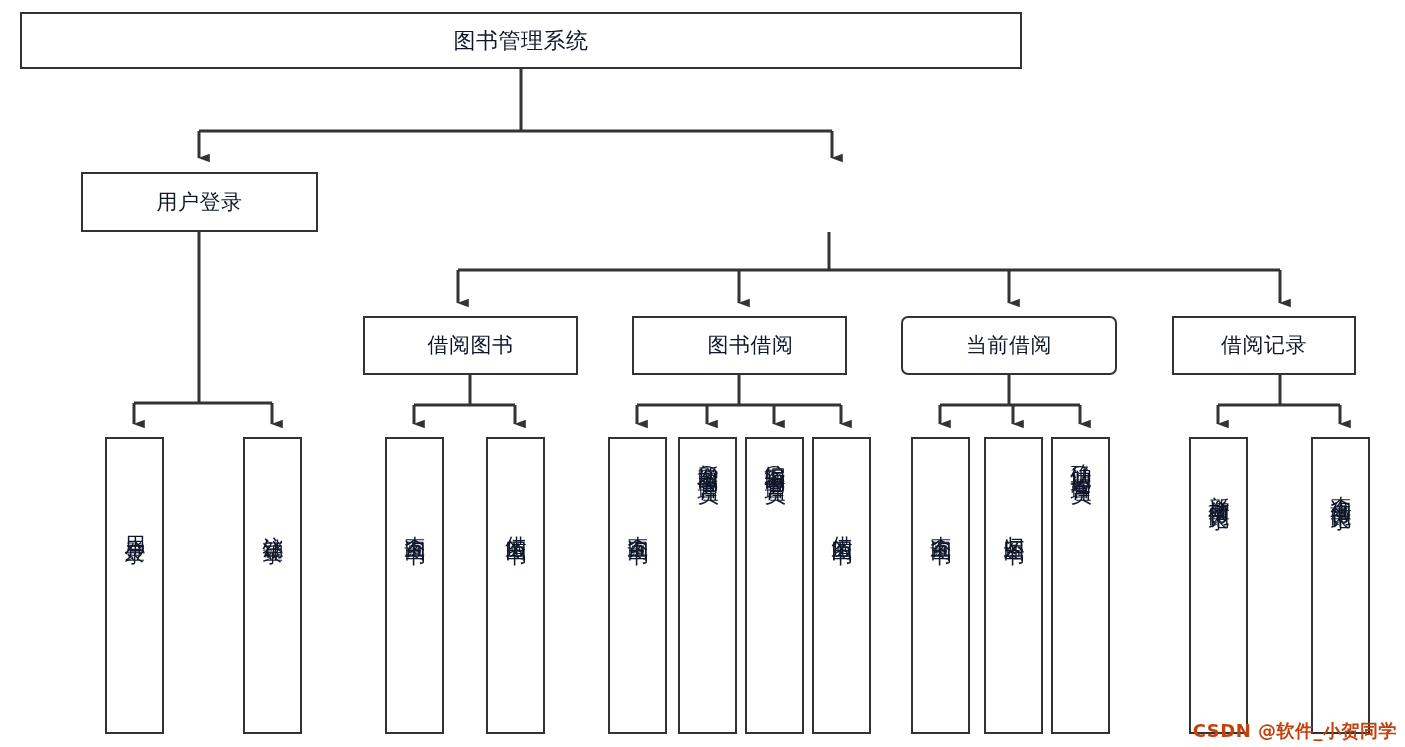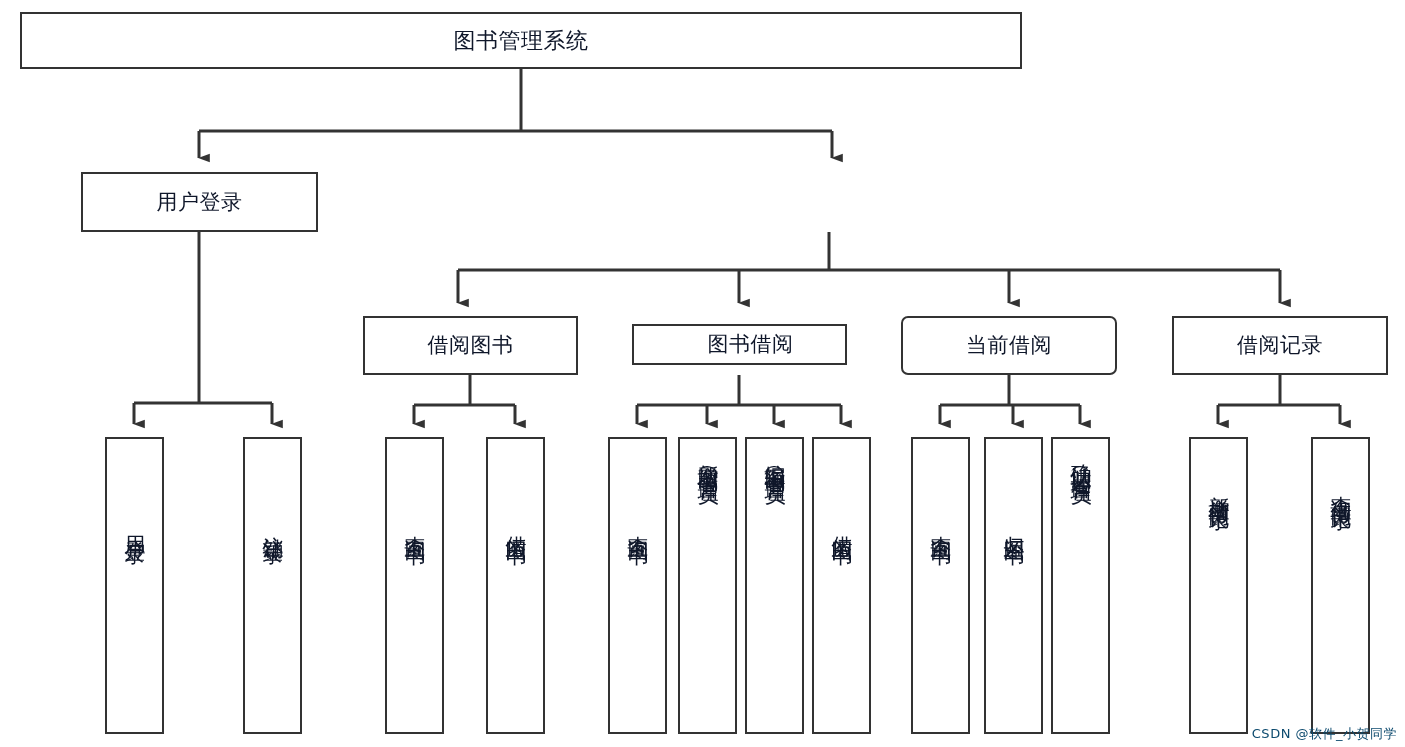--- a/index.html
+++ b/index.html
@@ -61,24 +61,25 @@
     white-space: nowrap;
     margin: 0 auto;
   }
   .node.vert.tall .label {
     margin-top: 0;
   }
   .watermark {
     position: absolute;
     right: 8px;
     bottom: 4px;
-    font-size: 13px;
-    color: #0c4a6e;
+    font-size: 18px;
+    color: #c2410c;
     white-space: nowrap;
     letter-spacing: 0.5px;
+    font-weight: bold;
   }
 </style>
 </head>
 <body>
 
 <div id="canvas">
 
   <svg id="wires" viewBox="0 0 1405 747" xmlns="http://www.w3.org/2000/svg">
     <defs>
       <marker id="arrow" viewBox="0 0 12 14" refX="6" refY="13" markerWidth="10" markerHeight="12" orient="auto-start-reverse" markerUnits="userSpaceOnUse">
@@ -133,27 +134,27 @@
     <span class="label">图书管理系统</span>
   </div>
 
   <div class="node horiz" style="left:81px; top:172px; width:237px; height:60px;">
     <span class="label">用户登录</span>
   </div>
 
   <div class="node horiz" style="left:363px; top:316px; width:215px; height:59px;">
     <span class="label">借阅图书</span>
   </div>
-  <div class="node horiz" style="left:632px; top:324px; width:215px; height:41px;padding-left:22px;">
+  <div class="node horiz" style="left:632px; top:316px; width:215px; height:59px;padding-left:22px;">
     <span class="label">图书借阅</span>
   </div>
   <div class="node horiz" style="left:901px; top:316px; width:216px; height:59px;border-radius:7px;">
     <span class="label">当前借阅</span>
   </div>
-  <div class="node horiz" style="left:1172px; top:316px; width:216px; height:59px;">
+  <div class="node horiz" style="left:1172px; top:316px; width:184px; height:59px;">
     <span class="label">借阅记录</span>
   </div>
 
   <div class="node vert" style="left:105px; top:437px; width:59px; height:297px; padding-top:80px;">
     <span class="label">用户登录</span>
   </div>
   <div class="node vert" style="left:243px; top:437px; width:59px; height:297px; padding-top:80px;">
     <span class="label">注销登录</span>
   </div>
   <div class="node vert" style="left:385px; top:437px; width:59px; height:297px; padding-top:80px;">

